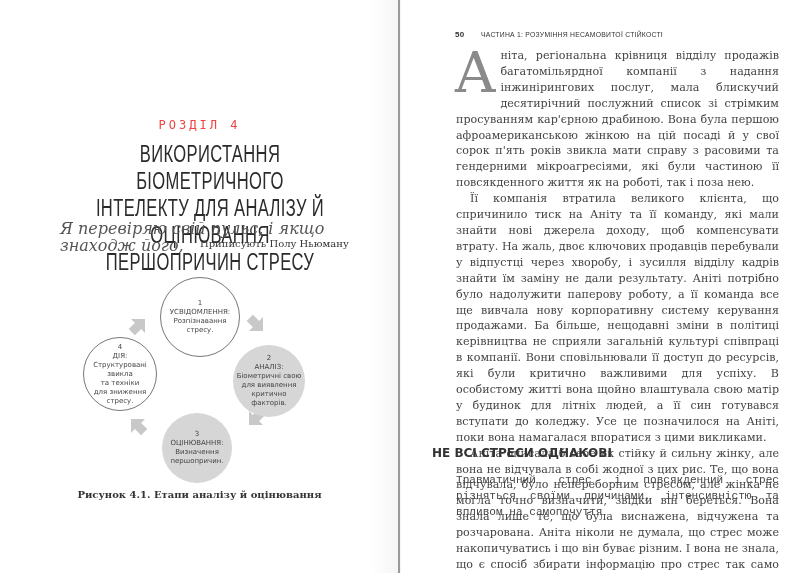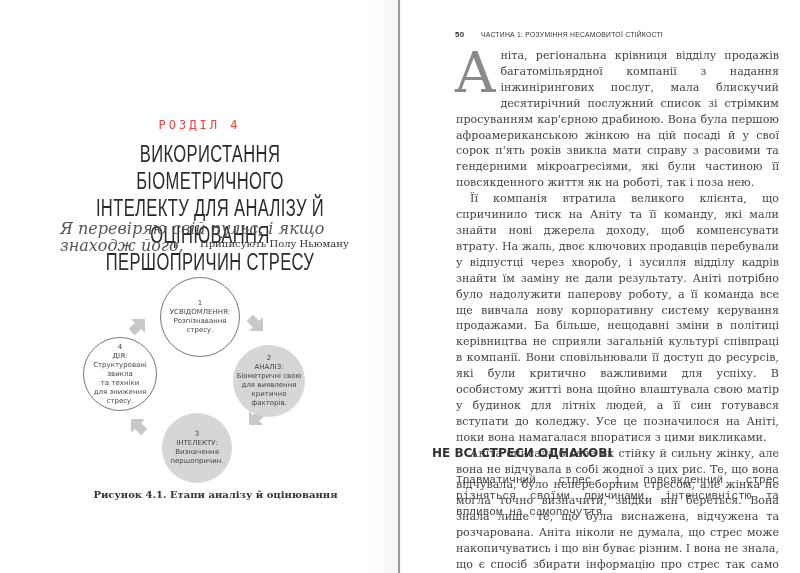--- a/index.html
+++ b/index.html
@@ -20,21 +20,21 @@
   .diagram { position:absolute; left:75px; top:275px; width:240px; height:225px; }
   .circle { position:absolute; border-radius:50%; display:flex; flex-direction:column; align-items:center; justify-content:center; text-align:center; font-family:"DejaVu Sans", sans-serif; font-size:7px; line-height:9px; color:#444; }
   .circle.outline { border:1px solid #777; background:#fff; }
   .circle.filled { background:#d6d6d6; }
   .c1 { left:85px; top:2px; width:78px; height:78px; }
   .c2 { left:158px; top:70px; width:72px; height:72px; }
   .c3 { left:87px; top:138px; width:70px; height:70px; }
   .c4 { left:8px; top:62px; width:72px; height:72px; }
   .c1 .t, .c2 .t, .c3 .t, .c4 .t { display:block; }
   .arrow { position:absolute; width:18px; height:18px; }
-  .figure-caption { position:absolute; top:489px; left:16px; width:399px; text-align:center; font-family:"DejaVu Serif", serif; font-weight:bold; font-size:10px; color:#333; }
+  .figure-caption { position:absolute; top:489px; left:0; width:399px; text-align:center; font-family:"DejaVu Serif", serif; font-weight:bold; font-size:10px; color:#333; }
 
   
   .running-head { position:absolute; top:30px; left:455px; font-family:"Liberation Sans", sans-serif; font-size:8px; color:#333; letter-spacing:0.3px; }
   .running-head .num { font-weight:bold; margin-right:14px; }
   .running-head .sect { transform:scaleX(0.85); display:inline-block; transform-origin:left; }
   .body-text { position:absolute; left:456px; width:323px; font-family:"DejaVu Serif", serif; font-size:11.1px; line-height:15.9px; color:#444; text-align:justify; }
   .body-text p { margin:0; text-indent:14px; }
   .body-text p.first { text-indent:0; }
   .drop-cap { float:left; font-family:"DejaVu Serif", serif; font-size:56px; line-height:46px; color:#8a8a8a; margin:2px 4px 0 -2px; }
   .section-heading { position:absolute; top:446px; left:432px; font-family:"DejaVu Sans", sans-serif; font-weight:bold; font-size:12px; color:#333; }
@@ -80,21 +80,21 @@
     <div class="circle filled c2">
       <span class="t">2</span>
       <span class="t">АНАЛІЗ:</span>
       <span class="t">Біометричні свою</span>
       <span class="t">для виявлення</span>
       <span class="t">критично</span>
       <span class="t">факторів.</span>
     </div>
     <div class="circle filled c3">
       <span class="t">3</span>
-      <span class="t">ІНТЕЛЕКТУ:</span>
+      <span class="t">ОЦІНЮВАННЯ:</span>
       <span class="t">Визначення</span>
       <span class="t">першопричин.</span>
     </div>
     <div class="circle outline c4">
       <span class="t">4</span>
       <span class="t">ДІЯ:</span>
       <span class="t">Структуровані</span>
       <span class="t">звикла</span>
       <span class="t">та техніки</span>
       <span class="t">для зниження</span>

